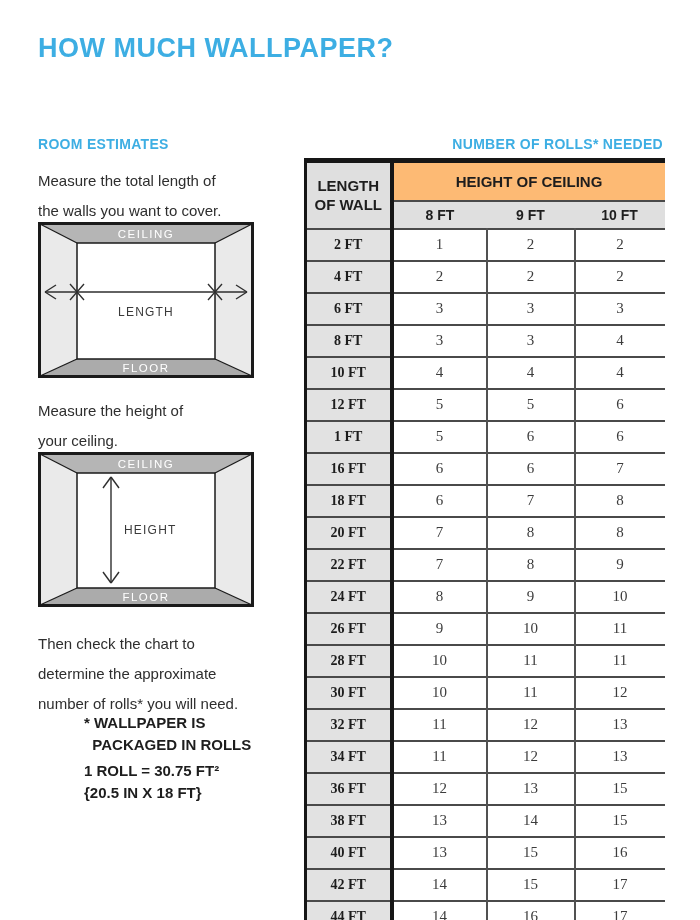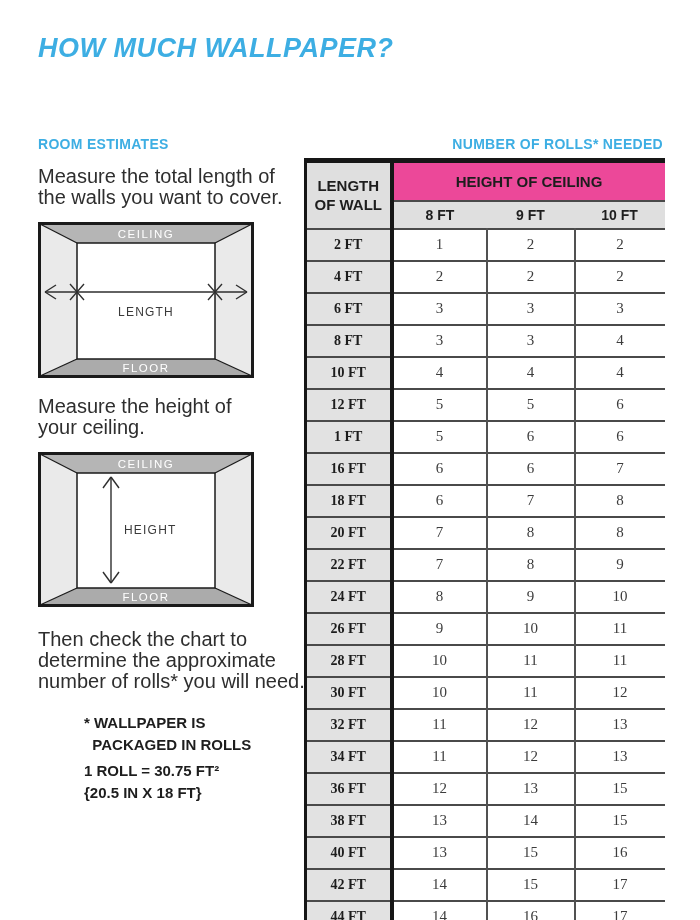--- a/index.html
+++ b/index.html
@@ -8,32 +8,31 @@
     position: relative;
     background: #ffffff;
     font-family: "Liberation Sans", sans-serif;
     color: #2b2b2b;
     overflow: hidden;
   }
   .page-title {
     position: absolute; left: 38px; top: 33px;
     font-size: 27px; font-weight: bold; letter-spacing: 0.5px;
     color: var(--accent, #3DAEE3);
-    font-style: italic;
   }
   .section-heading {
     position: absolute; top: 136px;
     font-size: 14px; font-weight: bold; letter-spacing: 0.3px;
     color: var(--accent, #3DAEE3);
   }
   #room-estimates-heading { left: 38px; }
   #rolls-heading { left: 304px; width: 359px; text-align: right; }
   .step {
     position: absolute; left: 38px;
-    font-size: 20px; line-height: 21px; color: #2e2e2e;
+    font-size: 15px; line-height: 30px; color: #2e2e2e;
     white-space: pre-line;
   }
   #step1 { top: 166px; }
   #step2 { top: 396px; }
   #step3 { top: 629px; }
   .bold-note {
     position: absolute; left: 38px;
     font-size: 15px; line-height: 22px; font-weight: bold; color: #1d1d1d;
     white-space: pre;
     margin-left: 46px;
@@ -50,21 +49,21 @@
     border-top: 5px solid #161616;
     border-left: 3px solid #161616;
     border-bottom: 2px solid #4a4a4a;
   }
   table.rolls th, table.rolls td { text-align: center; vertical-align: middle; }
   th.wall-h {
     background: #dfdfdf; font-size: 15px; font-weight: bold; line-height: 19px;
     color: #1d1d1d; white-space: pre-line;
     border-right: 4px solid #161616;
   }
-  th.group-h { background: #ec4899; font-size: 15px; font-weight: bold; color: #1d1d1d; height: 40px; }
+  th.group-h { background: #fdba74; font-size: 15px; font-weight: bold; color: #1d1d1d; height: 40px; }
   thead tr.sub th {
     background: #dfdfdf; font-size: 14px; font-weight: bold; color: #1d1d1d;
     height: 28px; border-top: 2px solid #4a4a4a;
   }
   tbody tr { border-top: 2px solid #4a4a4a; height: 32px; font-family: Liberation Serif, serif; }
   tbody th {
     background: #e2e2e2; font-size: 14px; font-weight: bold; color: #1d1d1d;
     border-right: 4px solid #161616;
   }
   tbody td { font-size: 15px; color: #3c3c3c; }

